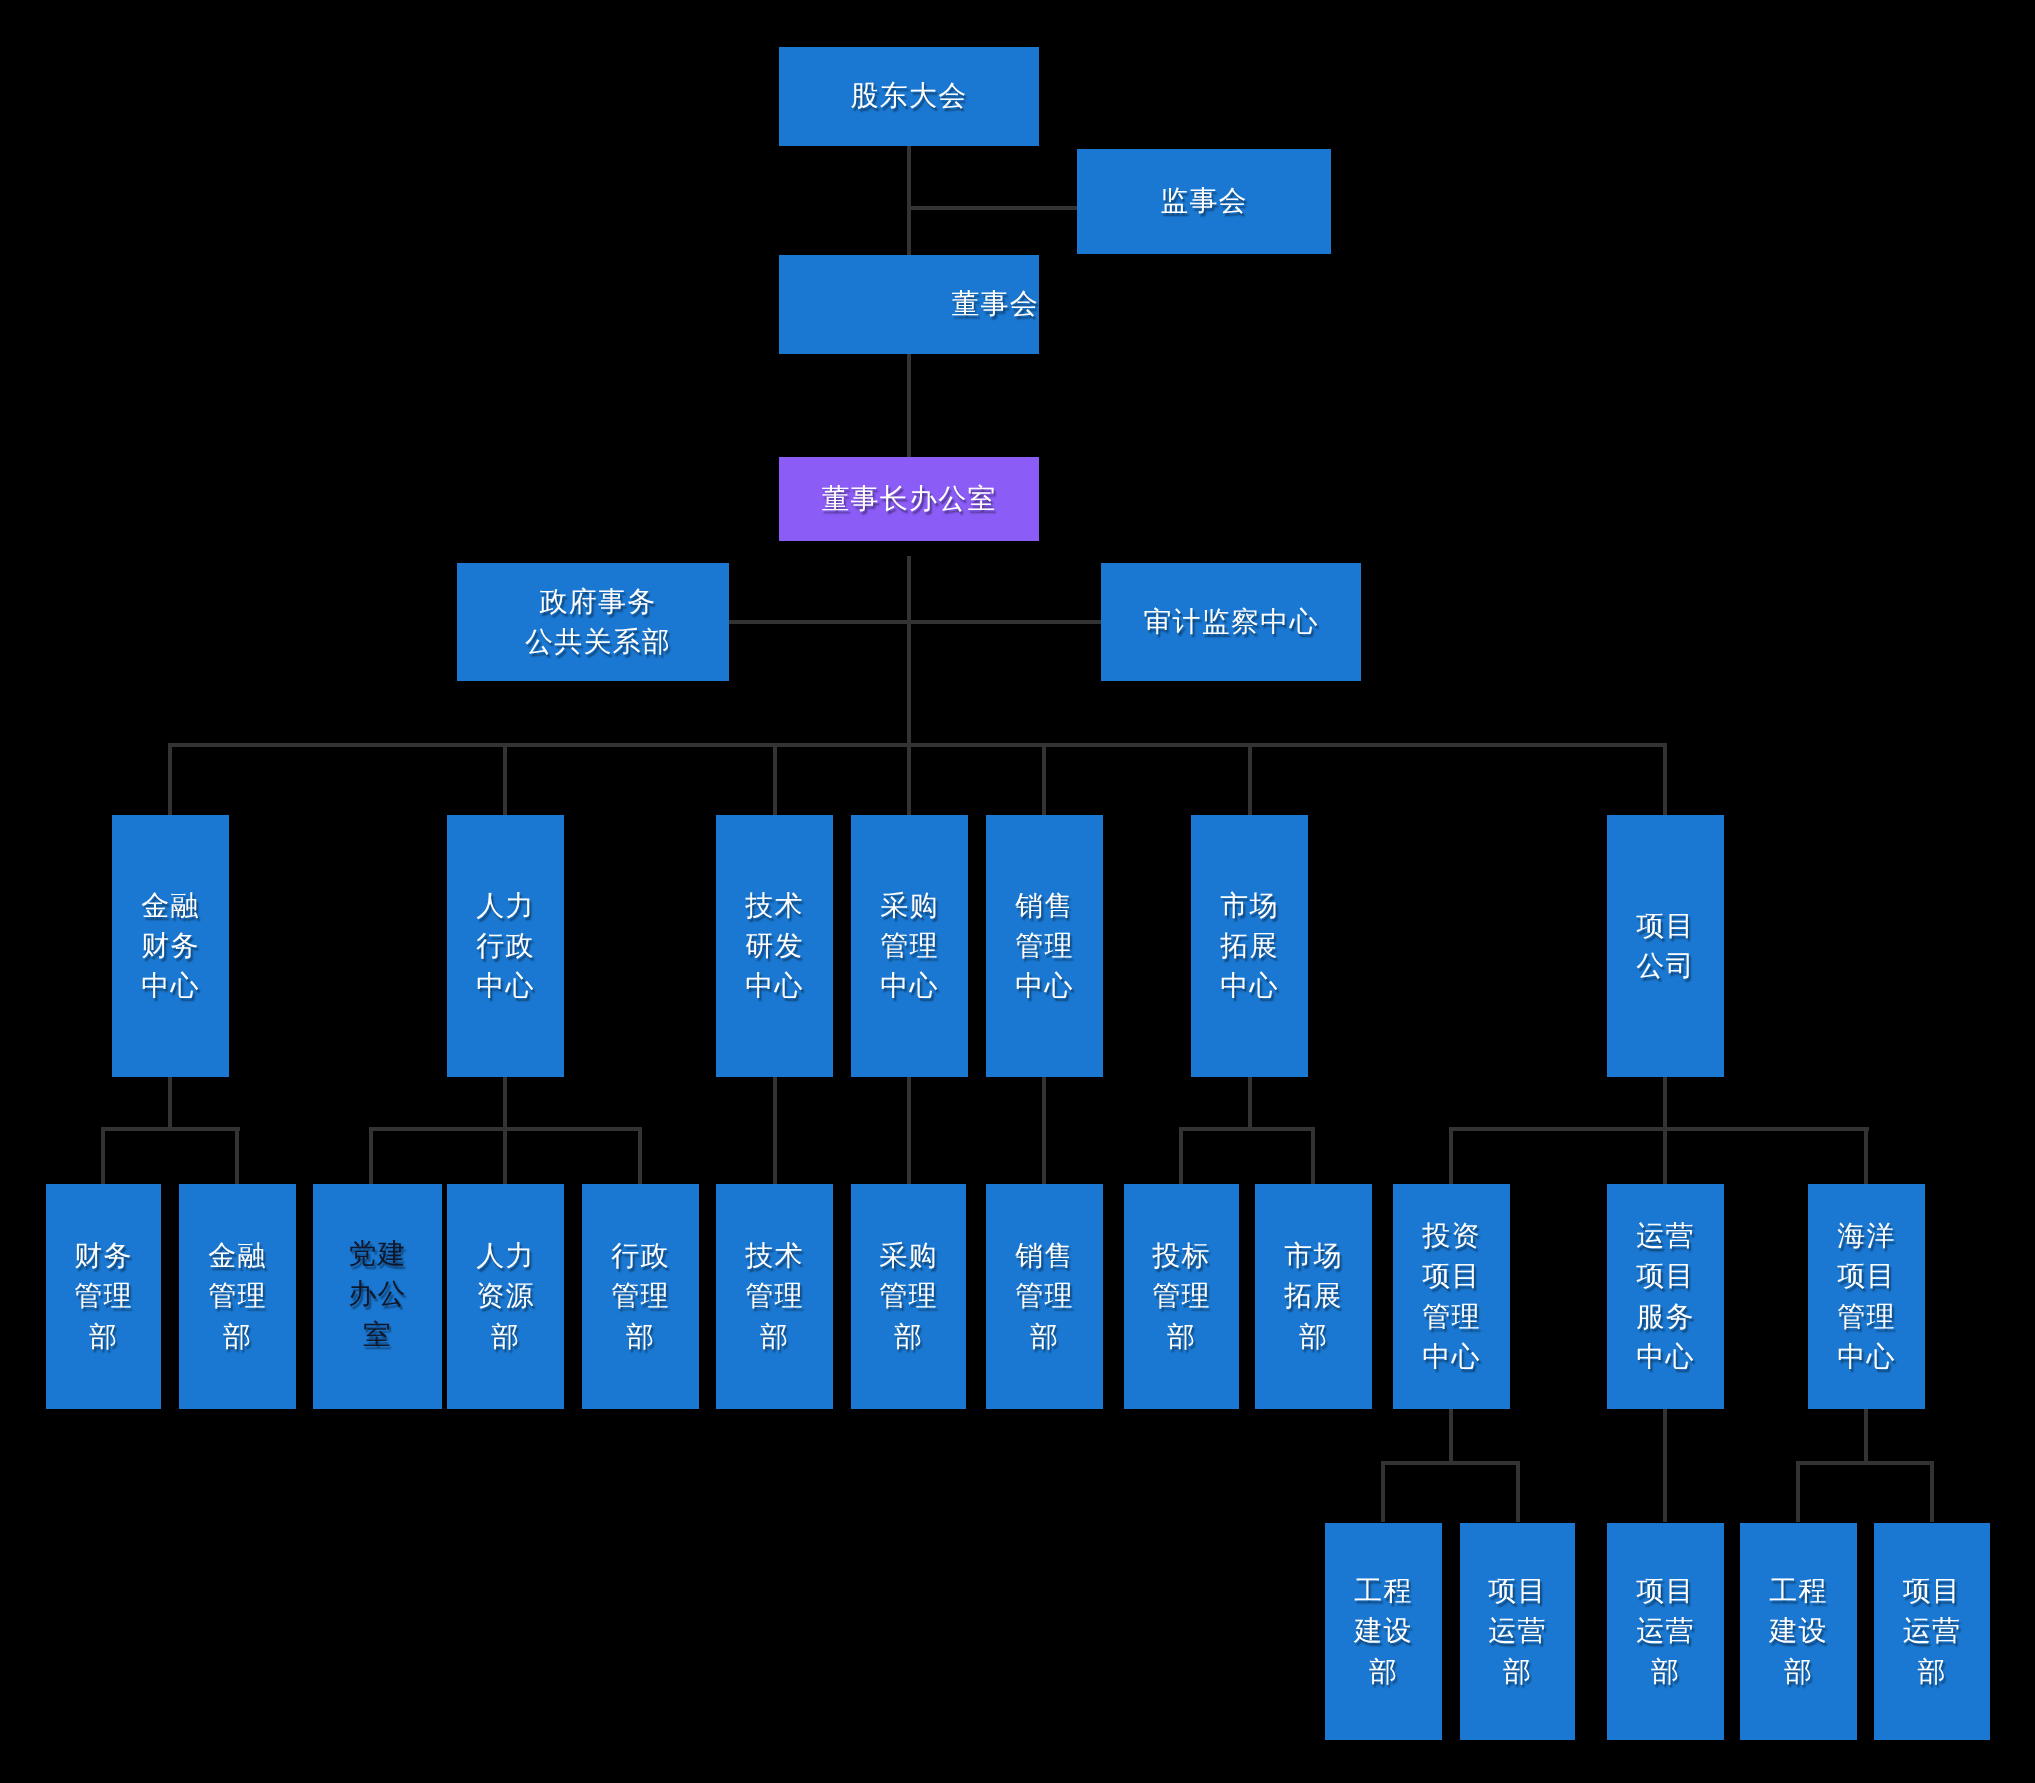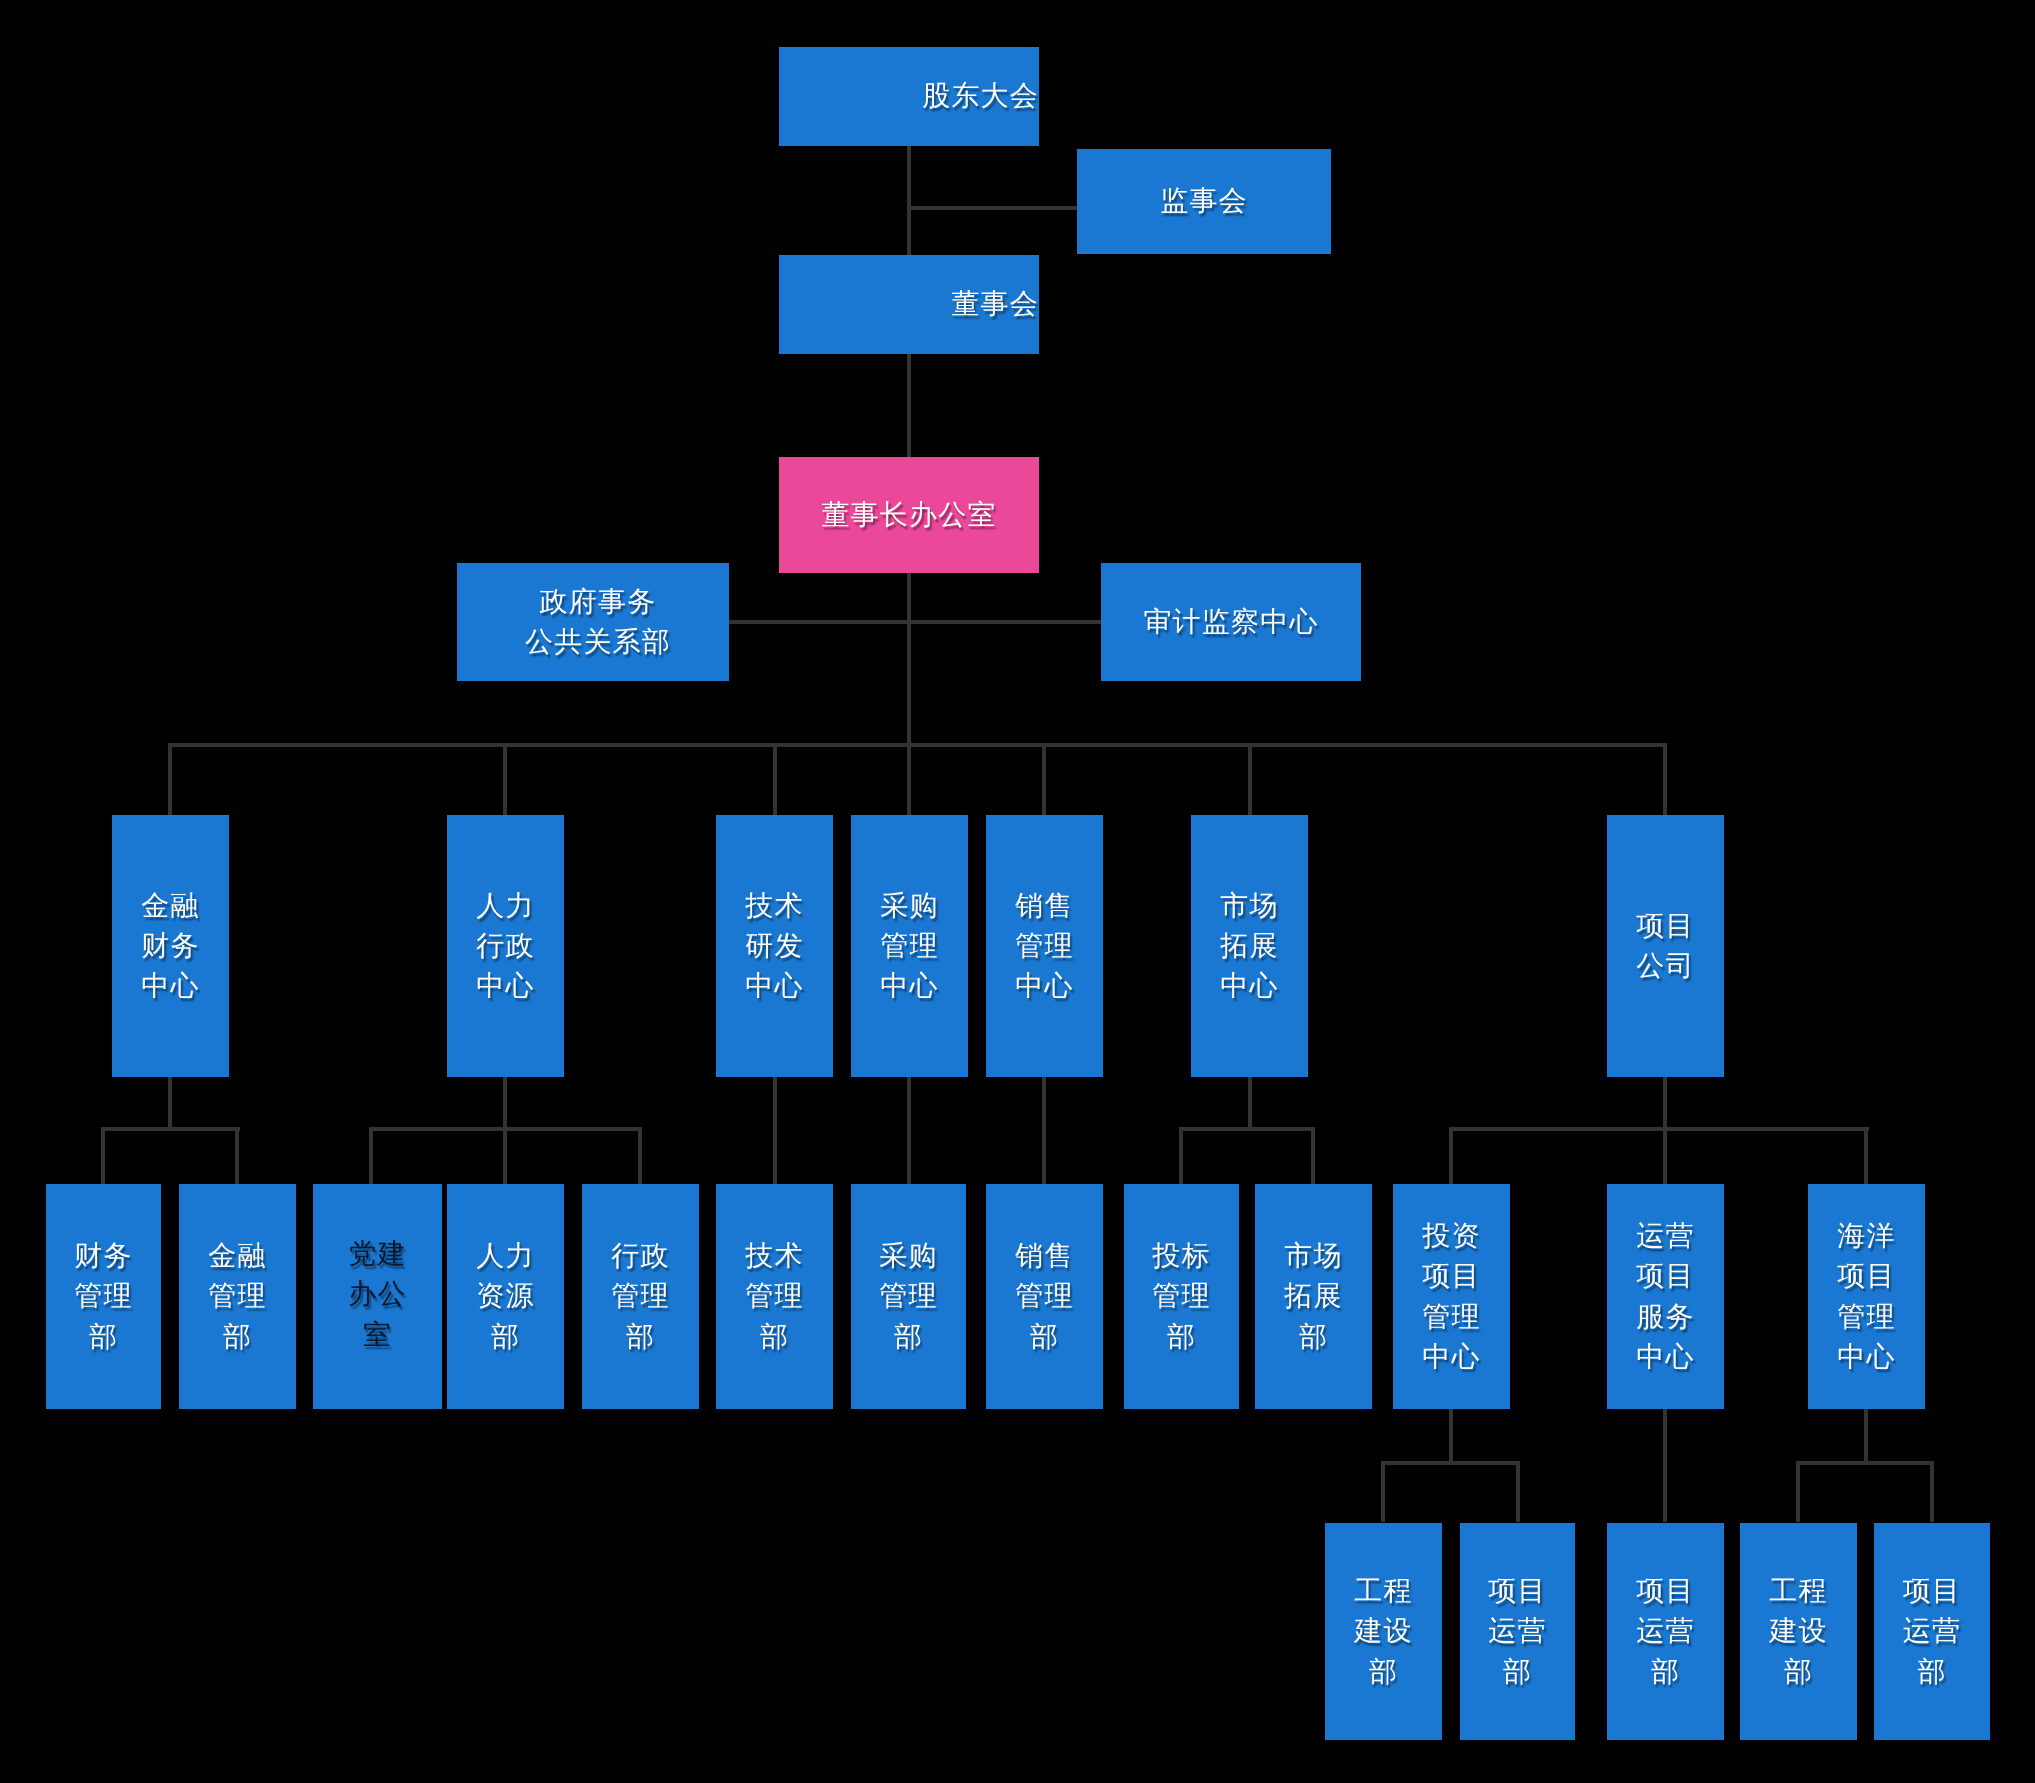--- a/index.html
+++ b/index.html
@@ -70,30 +70,30 @@
     <div class="connector" style="background: rgb(51, 51, 51); left: 1864px; top: 1130px; width: 4.3px; height: 54px;"></div>
     <div class="connector" style="background: rgb(51, 51, 51); left: 1449px; top: 1408px; width: 4.3px; height: 55px;"></div>
     <div class="connector" style="background: rgb(51, 51, 51); left: 1381px; top: 1461px; width: 139px; height: 4.3px;"></div>
     <div class="connector" style="background: rgb(51, 51, 51); left: 1381px; top: 1463px; width: 4.3px; height: 59px;"></div>
     <div class="connector" style="background: rgb(51, 51, 51); left: 1516px; top: 1463px; width: 4.3px; height: 59px;"></div>
     <div class="connector" style="background: rgb(51, 51, 51); left: 1663px; top: 1408px; width: 4.3px; height: 114px;"></div>
     <div class="connector" style="background: rgb(51, 51, 51); left: 1864px; top: 1408px; width: 4.3px; height: 55px;"></div>
     <div class="connector" style="background: rgb(51, 51, 51); left: 1796px; top: 1461px; width: 138px; height: 4.3px;"></div>
     <div class="connector" style="background: rgb(51, 51, 51); left: 1796px; top: 1463px; width: 4.3px; height: 59px;"></div>
     <div class="connector" style="background: rgb(51, 51, 51); left: 1930px; top: 1463px; width: 4.3px; height: 59px;"></div>
-    <div class="node" style="left: 779px; top: 47px; width: 260px; height: 99px; background: rgb(26, 120, 210); color: rgb(255, 255, 255); align-items: flex-end;">
+    <div class="node" style="left: 779px; top: 47px; width: 260px; height: 99px; background: rgb(26, 120, 210); color: rgb(255, 255, 255);">
       <span class="ln">股东大会</span>
     </div>
     <div class="node" style="left: 1077px; top: 149px; width: 254px; height: 105px; background: rgb(26, 120, 210); color: rgb(255, 255, 255);">
       <span class="ln">监事会</span>
     </div>
     <div class="node" style="left: 779px; top: 255px; width: 260px; height: 99px; background: rgb(26, 120, 210); color: rgb(255, 255, 255); align-items: flex-end;">
       <span class="ln">董事会</span>
     </div>
-    <div class="node" style="left: 779px; top: 457px; width: 260px; height: 116px; background: #ec4899; color: rgb(255, 255, 255);">
+    <div class="node" style="left: 779px; top: 457px; width: 260px; height: 84px; background: #8b5cf6; color: rgb(255, 255, 255);">
       <span class="ln">董事长办公室</span>
     </div>
     <div class="node" style="left: 457px; top: 563px; width: 262px; height: 118px; background: rgb(26, 120, 210); color: rgb(255, 255, 255); padding-left: 10px;">
       <span class="ln">政府事务</span>
       <span class="ln">公共关系部</span>
     </div>
     <div class="node" style="left: 1101px; top: 563px; width: 260px; height: 118px; background: rgb(26, 120, 210); color: rgb(255, 255, 255);">
       <span class="ln">审计监察中心</span>
     </div>
     <div class="node" style="left: 112px; top: 815px; width: 117px; height: 262px; background: rgb(26, 120, 210); color: rgb(255, 255, 255);">

